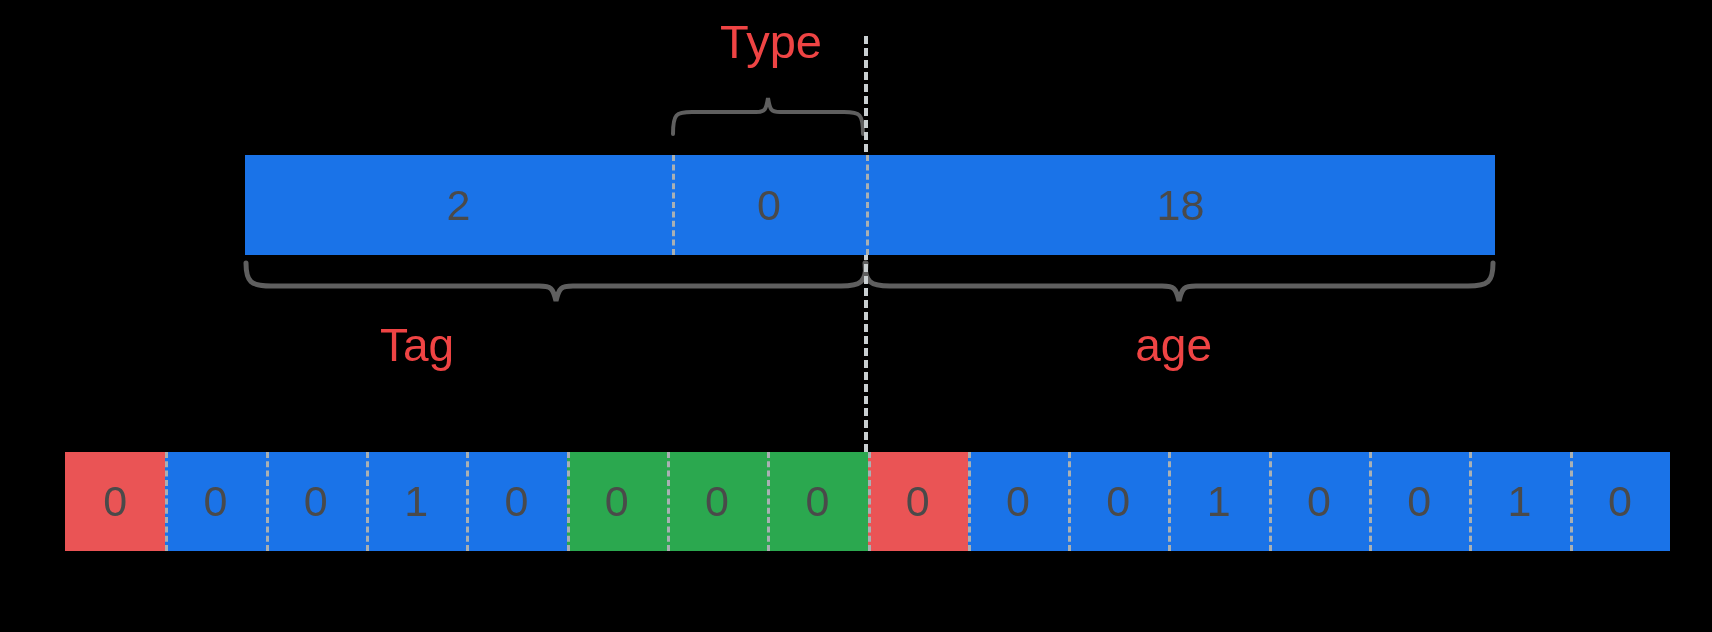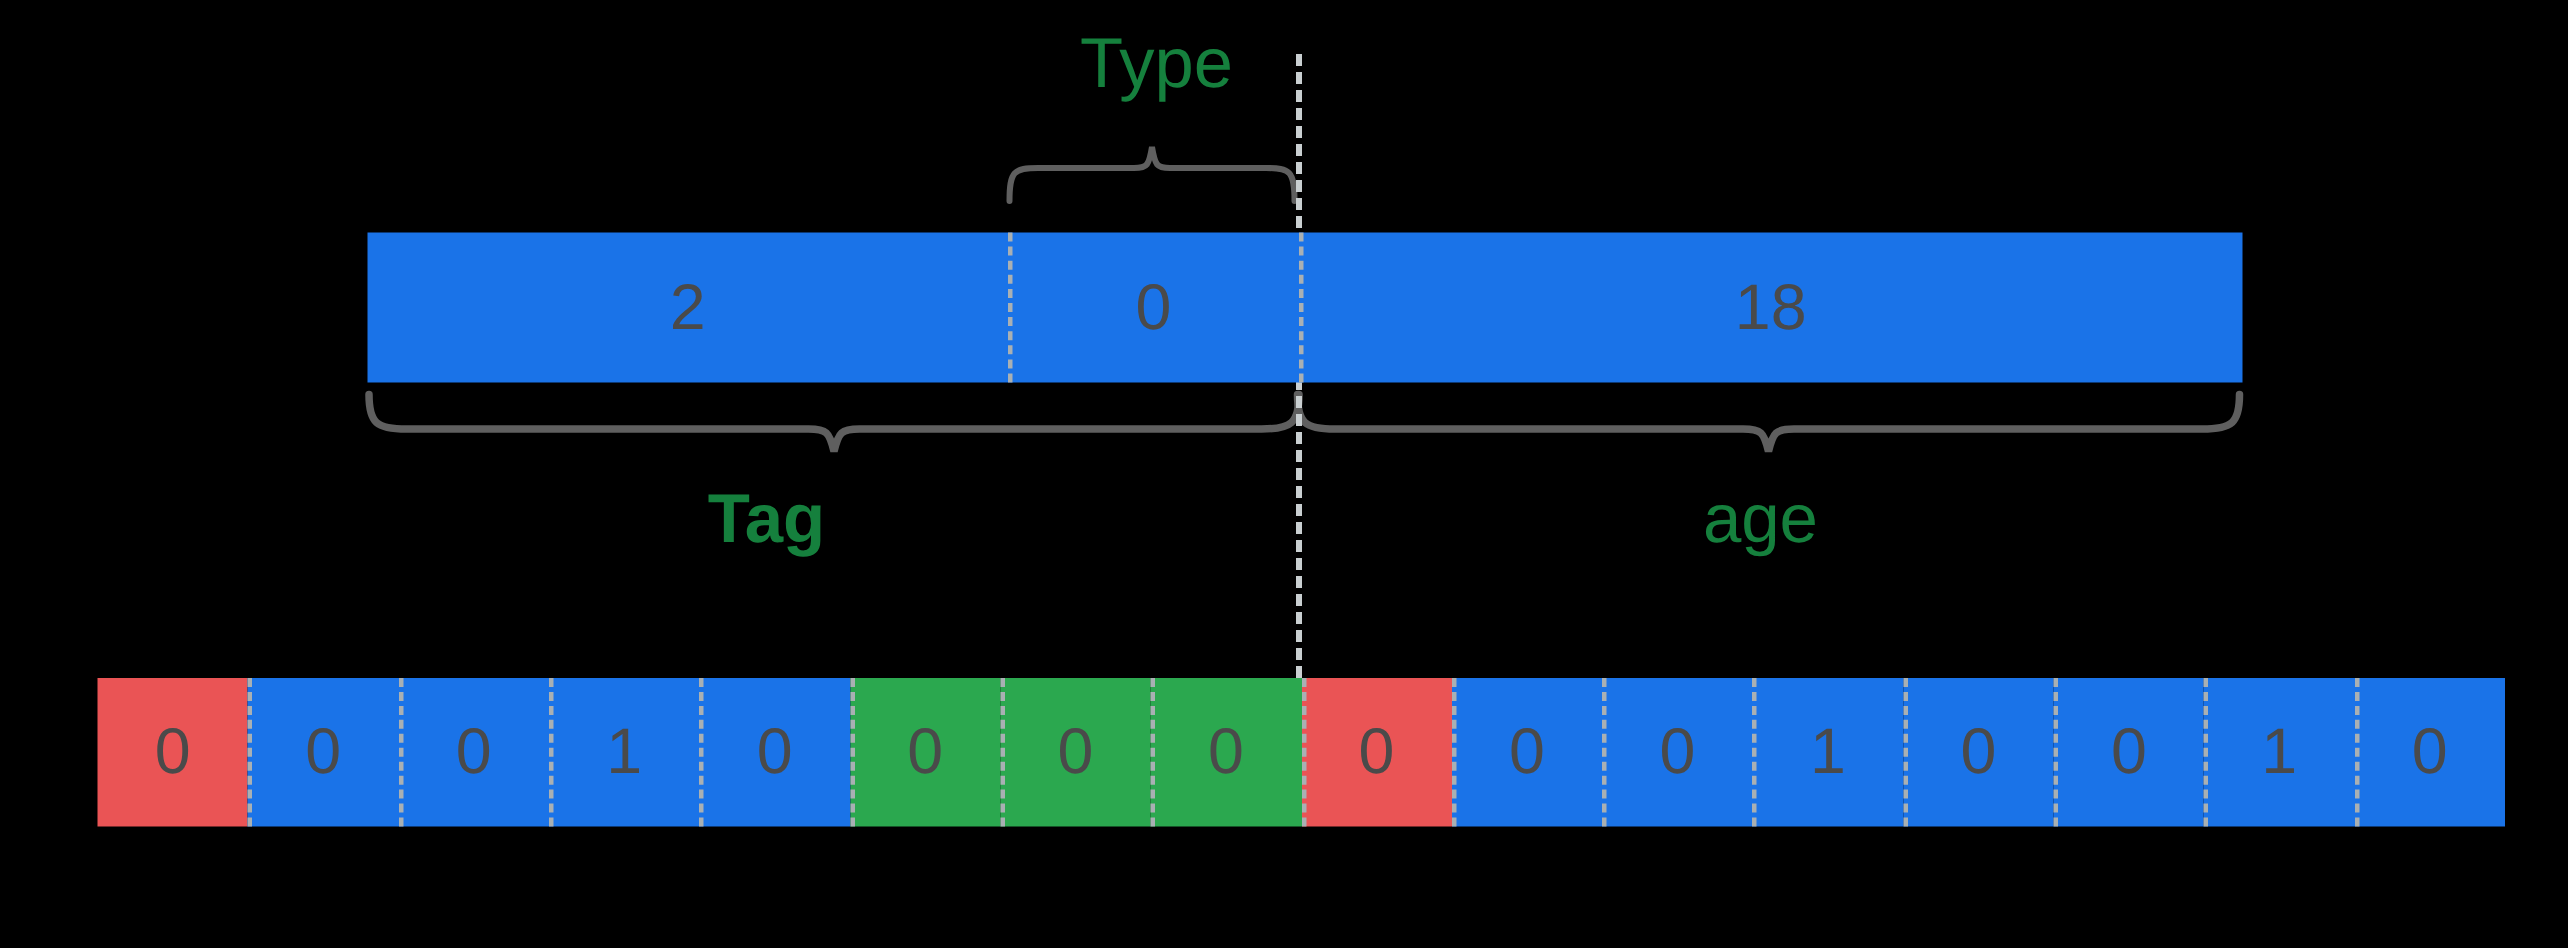--- a/index.html
+++ b/index.html
@@ -62,38 +62,36 @@
   
   .brace {
     position: absolute;
     pointer-events: none;
   }
   .brace svg { display: block; overflow: visible; }
 
   
   .brace-label {
     position: absolute;
-    color: #15803d;
+    color: #ef4444;
     font-size: 46px;
     line-height: 1;
     white-space: nowrap;
   }
   .label-type {
     left: 640px;
     top: 18px;
     width: 262px;
     text-align: center;
     font-size: 47px;
   }
   .label-tag {
     left: 380px;
     top: 322px;
     width: 262px;
-    text-align: center;
-    font-weight: bold;
   }
   .label-age {
     left: 950px;
     top: 322px;
     width: 262px;
     text-align: right;
   }
 
   
   .bit-row {

